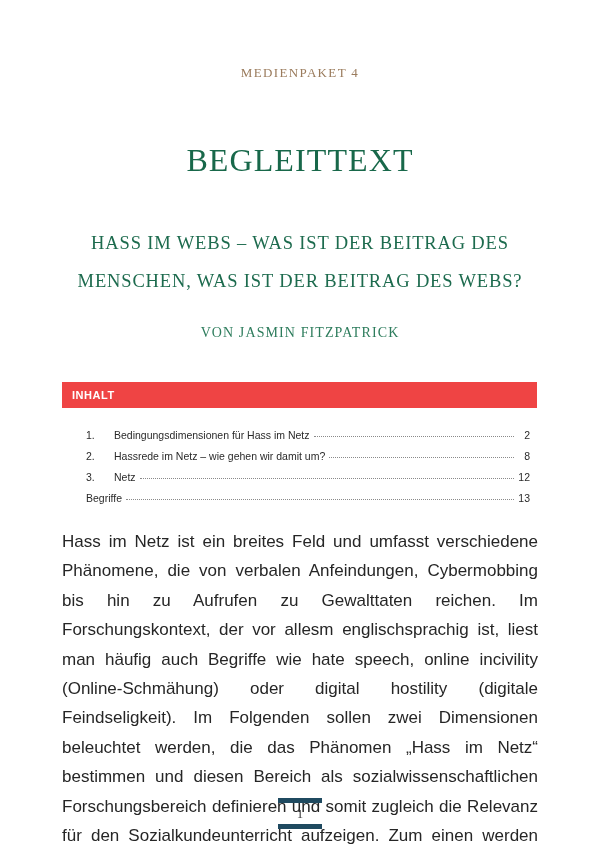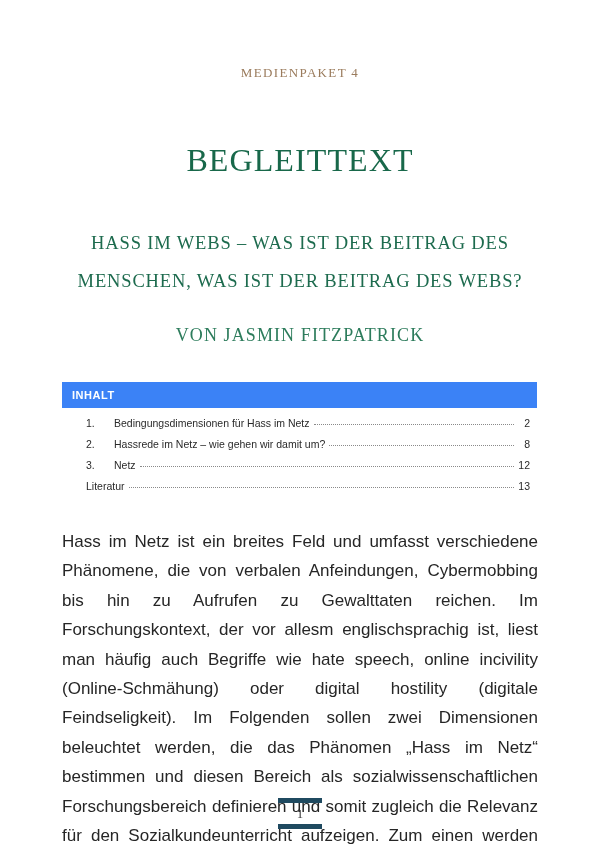--- a/index.html
+++ b/index.html
@@ -72,34 +72,34 @@
 
   
   .doc-author {
     position: absolute;
     left: 0;
     right: 0;
     top: 325px;
     text-align: center;
     color: #2d7c5c;
     font-family: "Liberation Serif", serif;
-    font-size: 18px;
+    font-size: 14px;
     letter-spacing: 1.1px;
     font-weight: 400;
   }
 
   
   .toc {
     position: absolute;
     left: 62px;
     top: 382px;
     width: 475px;
   }
   .toc-bar {
-    background: #3b82f6;
+    background: #ef4444;
     height: 26px;
     display: flex;
     align-items: center;
     padding-left: 10px;
     box-sizing: border-box;
   }
   .toc-bar-label {
     color: #ffffff;
     font-family: "Liberation Sans", sans-serif;
     font-size: 11px;
@@ -119,21 +119,21 @@
     font-size: 10.5px;
     color: #2a2a2a;
     height: 21px;
   }
   .toc-num {
     width: 28px;
     flex: 0 0 28px;
     color: #2a2a2a;
   }
   .toc-num.blank { width: 0; flex: 0 0 0; }
-  .toc-text { white-space: nowrap; }
+  .toc-text { white-space: nowrap; margin-top: 12px; }
   .toc-leader {
     flex: 1 1 auto;
     border-bottom: 1px dotted #8a8a8a;
     margin: 0 3px 0 4px;
     position: relative;
     top: -2px;
     min-width: 10px;
   }
   .toc-page {
     flex: 0 0 auto;
@@ -220,21 +220,21 @@
 
       <div class="toc-row">
         <span class="toc-num">3.</span>
         <span class="toc-text">Netz</span>
         <span class="toc-leader"></span>
         <span class="toc-page">12</span>
       </div>
 
       <div class="toc-row">
         <span class="toc-num blank"></span>
-        <span class="toc-text">Literatur</span>
+        <span class="toc-text">Begriffe</span>
         <span class="toc-leader"></span>
         <span class="toc-page">13</span>
       </div>
 
     </div>
   </div>
 
   <div class="body-copy">Hass im Netz ist ein breites Feld und umfasst verschiedene Phänomene, die von verbalen Anfeindungen, Cybermobbing bis hin zu Aufrufen zu Gewalttaten reichen. Im Forschungskontext, der vor allesm englischsprachig ist, liest man häufig auch Begriffe wie hate speech, online incivility (Online-Schmähung) oder digital hostility (digitale Feindseligkeit). Im Folgenden sollen zwei Dimensionen beleuchtet werden, die das Phänomen „Hass im Netz“ bestimmen und diesen Bereich als sozialwissenschaftlichen Forschungsbereich definieren und somit zugleich die Relevanz für den Sozialkundeunterricht aufzeigen. Zum einen werden Dynamiken sozialer Gruppen aufgezeigt, die in der politischen und in der Sozial-</div>
 
   <div class="footer">

